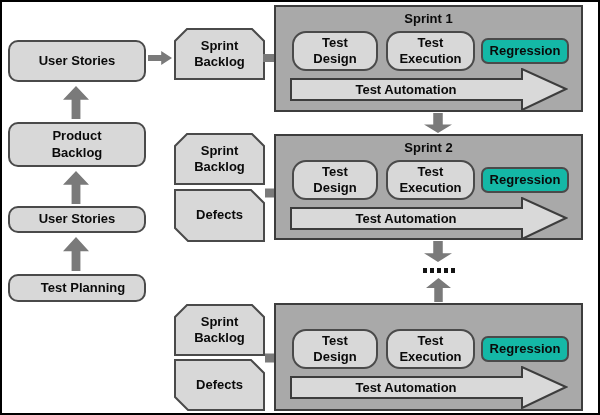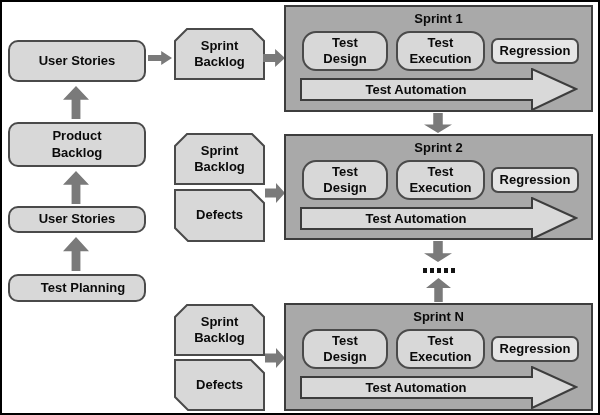--- a/index.html
+++ b/index.html
@@ -34,32 +34,32 @@
     position:absolute;inset:0;
     display:flex;flex-direction:column;
     align-items:center;justify-content:center;
     text-align:center;font-size:13px;line-height:1.25;
   }
   .snip-poly{stroke:#4a4a4a;stroke-width:2;}
   
   .sprint{
     position:absolute;
     box-sizing:border-box;
-    left:282px;width:309px;
+    left:272px;width:309px;
     background:#a9a9a9;
     border:2px solid #3d3d3d;
     padding-left:42px;
   }
   .sprint-title{
     position:absolute;top:4px;left:0;right:0;
     text-align:center;font-size:13px;
   }
   .sprint .sbox{border-radius:14px;}
   .sprint .regression{
-    background:#e5e5e5;
+    background:#14b8a6;
     border-radius:7px;
     font-size:13px;
   }
   .automation{position:absolute;}
   .automation svg{display:block;}
   .automation .auto-poly{stroke:#3d3d3d;stroke-width:2;}
   .automation .auto-label{
     position:absolute;left:0;top:0;width:232px;height:100%;
     display:flex;align-items:center;justify-content:center;
     font-size:13px;
@@ -183,21 +183,20 @@
     </div>
     <div class="automation" style="left:14px;top:61px;width:278px;height:43px;">
       <svg width="278" height="43" viewBox="0 0 278 43">
         <polygon class="auto-poly" points="1,11 232,11 232,1 276,21 232,42 232,32 1,32" fill="#d9d9d9"></polygon>
       </svg>
       <div class="auto-label">Test Automation</div>
     </div>
   </div>
 
   <div class="sprint" style="top:301px;height:108px;">
-    <div class="sprint-title">Sprint N</div>
     <div class="rbox sbox" style="left:16px;top:24px;width:86px;height:40px;">
       <span>Test</span>
       <span>Design</span>
     </div>
     <div class="rbox sbox" style="left:110px;top:24px;width:89px;height:40px;">
       <span>Test</span>
       <span>Execution</span>
     </div>
     <div class="rbox regression" style="left:205px;top:31px;width:88px;height:26px;">
       <span>Regression</span>

